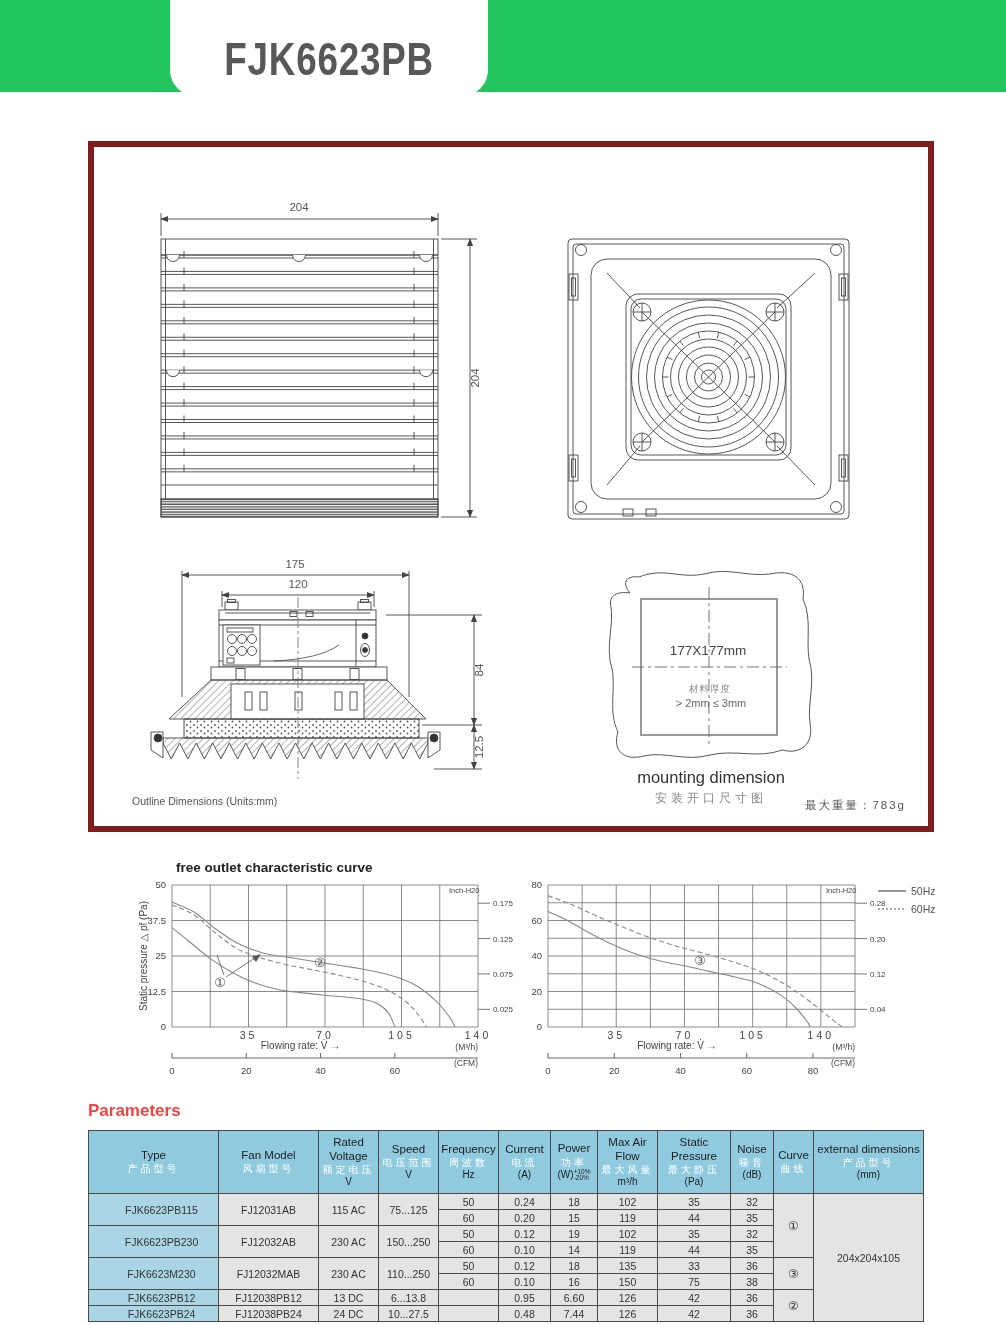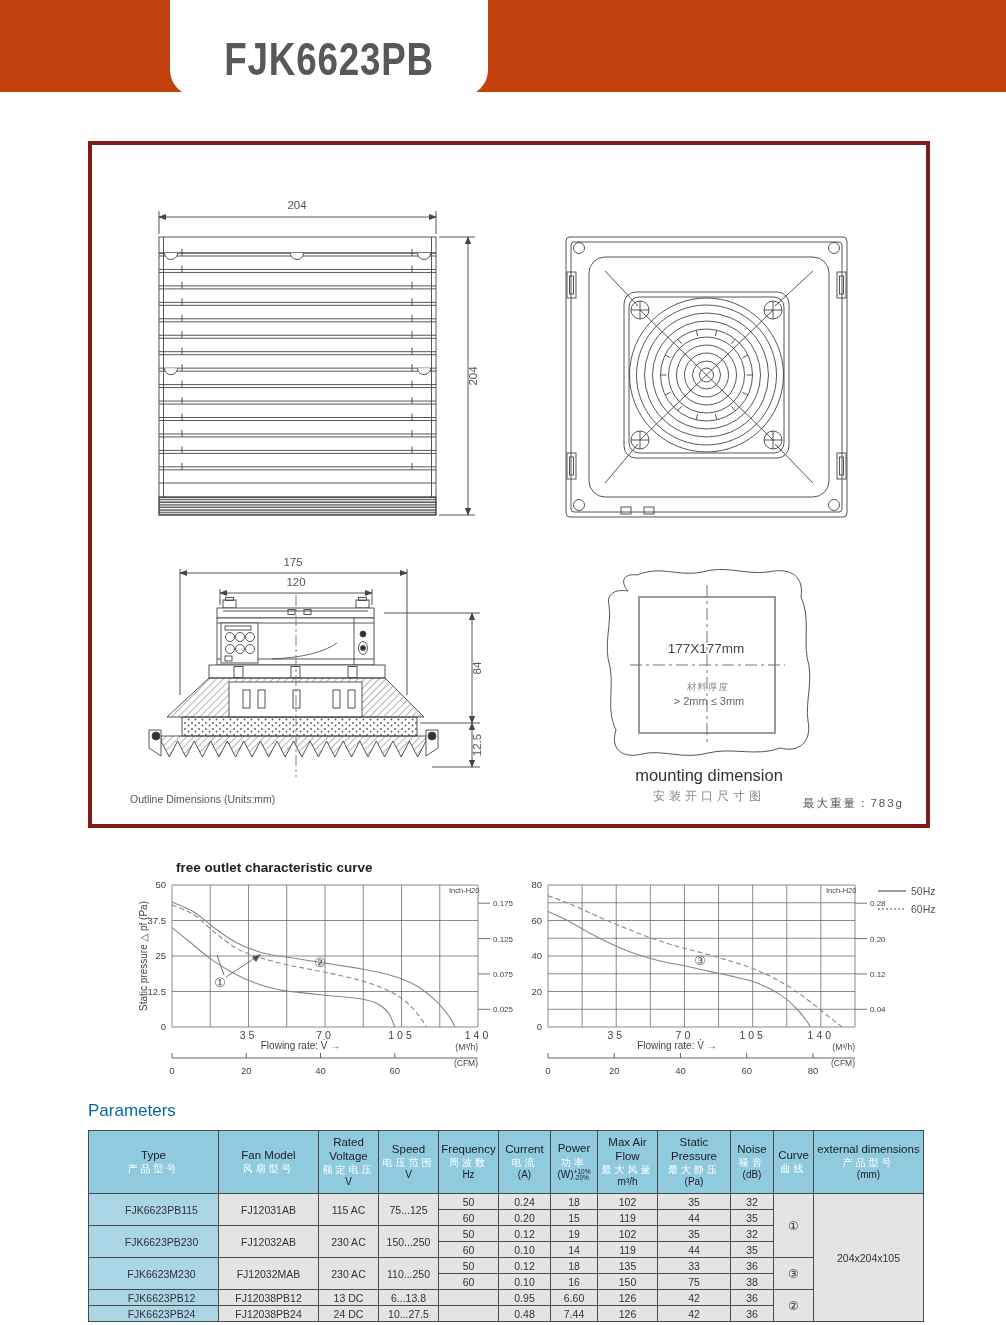--- a/index.html
+++ b/index.html
@@ -1,29 +1,29 @@
 <!DOCTYPE html>
 <html><head>
 <meta charset="utf-8">
 <style>
   html,body{margin:0;padding:0;background:#fff;}
   .page{position:relative;width:1006px;height:1325px;background:#fff;overflow:hidden;
         font-family:"Liberation Sans",sans-serif;}
   
-  .band{position:absolute;left:0;top:0;width:1006px;height:92px;background:#c2410c;}
+  .band{position:absolute;left:0;top:0;width:1006px;height:92px;background:#22c55e;}
   .title-box{position:absolute;left:170px;top:-26px;width:318px;height:122px;background:#fff;
              border-radius:26px;display:flex;align-items:flex-end;justify-content:center;}
   .title{font-weight:700;font-size:46px;color:#585858;letter-spacing:1px;
          transform:scaleX(.8);transform-origin:center;line-height:1;margin-bottom:14px;}
   
-  .drawing-box{position:absolute;left:88px;top:141px;width:834px;height:679px;border:4px solid #7f1d1d;}
+  .drawing-box{position:absolute;left:88px;top:141px;width:834px;height:679px;border:6px solid #7f1d1d;}
   
   .charts{position:absolute;left:0;top:856px;width:1006px;height:236px;}
   
-  .params-title{position:absolute;left:88px;top:1101px;font-size:17px;font-weight:400;color:#0369a1;}
+  .params-title{position:absolute;left:88px;top:1101px;font-size:17px;font-weight:700;color:#ef4444;}
   .params-wrap{position:absolute;left:88px;top:1130px;width:835px;}
   table{border-collapse:collapse;table-layout:fixed;width:835px;}
   th,td{border:1px solid #4a4a4a;text-align:center;vertical-align:middle;padding:0;overflow:hidden;}
   th{background:#8fcadf;height:62px;font-weight:400;}
   th .en{font-size:11.5px;color:#1c1c1c;line-height:1.15;}
   th .zh{font-size:10px;color:#fff;letter-spacing:3px;line-height:1.3;}
   th .unit{font-size:10px;color:#1c1c1c;line-height:1.2;}
   .pnote{display:inline-block;font-size:6.5px;line-height:6.5px;text-align:left;vertical-align:middle;color:#1c1c1c;}
   td{font-size:10.5px;color:#333;height:15px;background:#e4e4e2;}
   td.c-type{background:#a9d5e5;padding-left:16px;}

